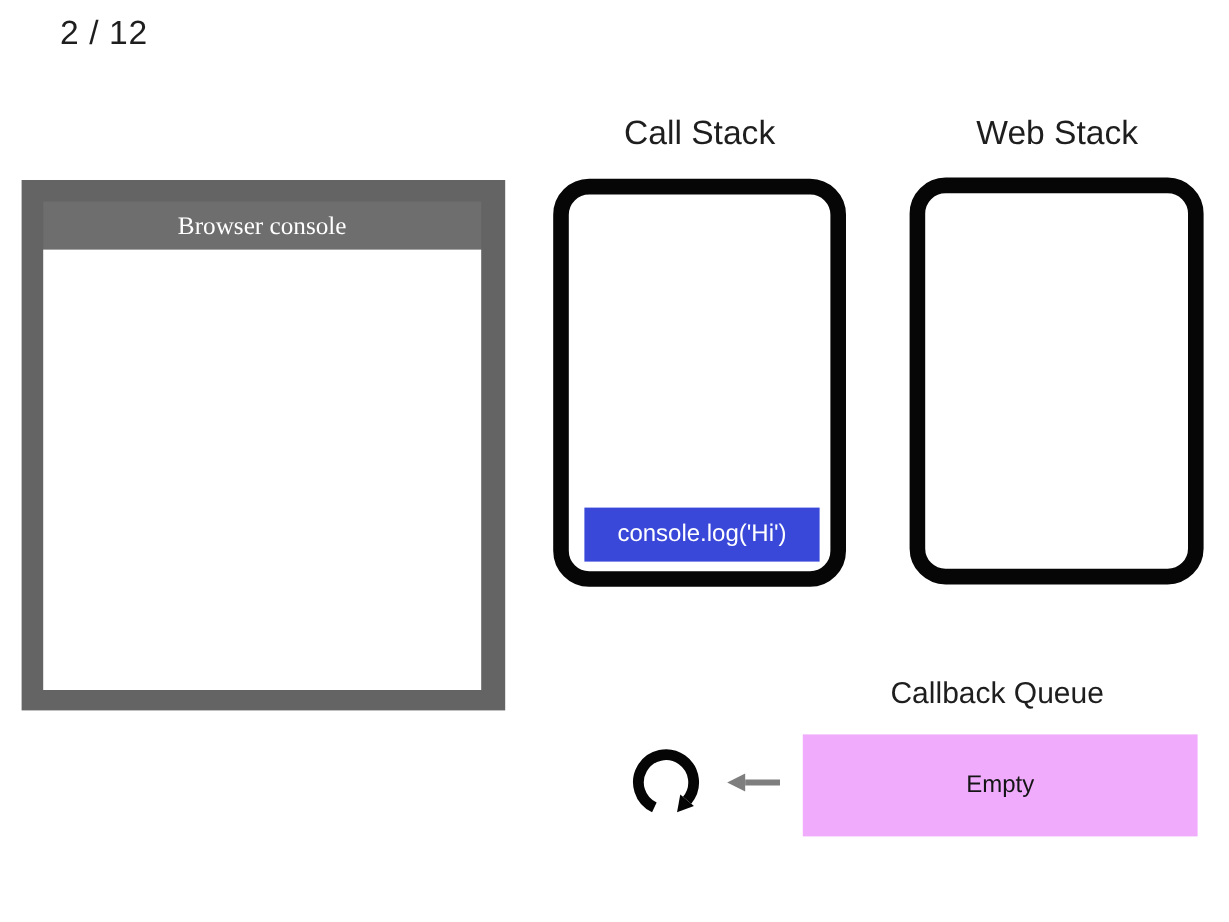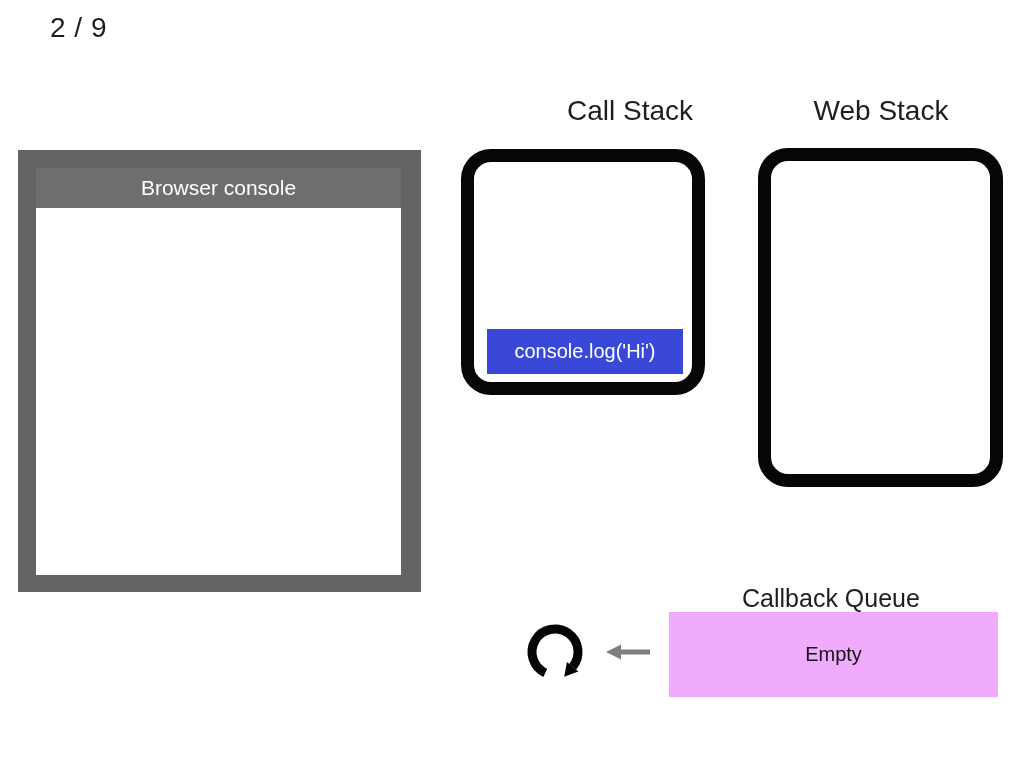--- a/index.html
+++ b/index.html
@@ -36,58 +36,59 @@
   .console-header {
     left: 18px;
     top: 18px;
     width: 365px;
     height: 40px;
     background: #6e6e6e;
     color: #ffffff;
     font-size: 21px;
     line-height: 40px;
     text-align: center;
+    font-family: Liberation Serif, serif;
   }
   .console-body {
     left: 18px;
     top: 58px;
     width: 365px;
     height: 367px;
     background: #ffffff;
   }
 
   .section-label {
     font-size: 28px;
     color: #1e1e1e;
     text-align: center;
     width: 220px;
   }
-  .label-call-stack { left: 473px; top: 95px; text-align: right; }
+  .label-call-stack { left: 473px; top: 95px; }
   .label-web-apis  { left: 771px; top: 95px; }
 
   .sub-label {
     font-size: 25px;
     color: #1e1e1e;
     text-align: center;
     width: 220px;
   }
   .label-event-loop     { left: 446px; top: 564px; }
-  .label-callback-queue { left: 721px; top: 564px; margin-top: 20px; }
+  .label-callback-queue { left: 721px; top: 564px; }
 
   .rounded-box {
     box-sizing: border-box;
     border: 13px solid #060606;
     border-radius: 30px;
     background: #ffffff;
   }
   .call-stack-box {
     left: 461px;
     top: 149px;
     width: 244px;
-    height: 246px;
+    height: 340px;
   }
   .web-apis-box {
     left: 758px;
     top: 148px;
     width: 245px;
     height: 339px;
   }
 
   .stack-frame {
     position: absolute;
@@ -115,21 +116,21 @@
   }
 
   .event-loop-svg { left: 524px; top: 620px; }
   .queue-arrow-svg { left: 602px; top: 642px; }
 </style>
 </head>
 <body>
 
 <div class="stage">
 
-  <div class="abs slide-counter">2 / 9</div>
+  <div class="abs slide-counter">2 / 12</div>
 
   <div class="abs console-frame" style="background-color: rgb(100, 100, 100);">
     <div class="abs console-header" style="background-color: rgb(110, 110, 110);">Browser console</div>
     <div class="abs console-body"></div>
   </div>
 
   <div class="abs section-label label-call-stack">Call Stack</div>
   <div class="abs rounded-box call-stack-box">
     <div class="stack-frame" style="background-color: rgb(57, 72, 217);">console.log('Hi')</div>
   </div>

